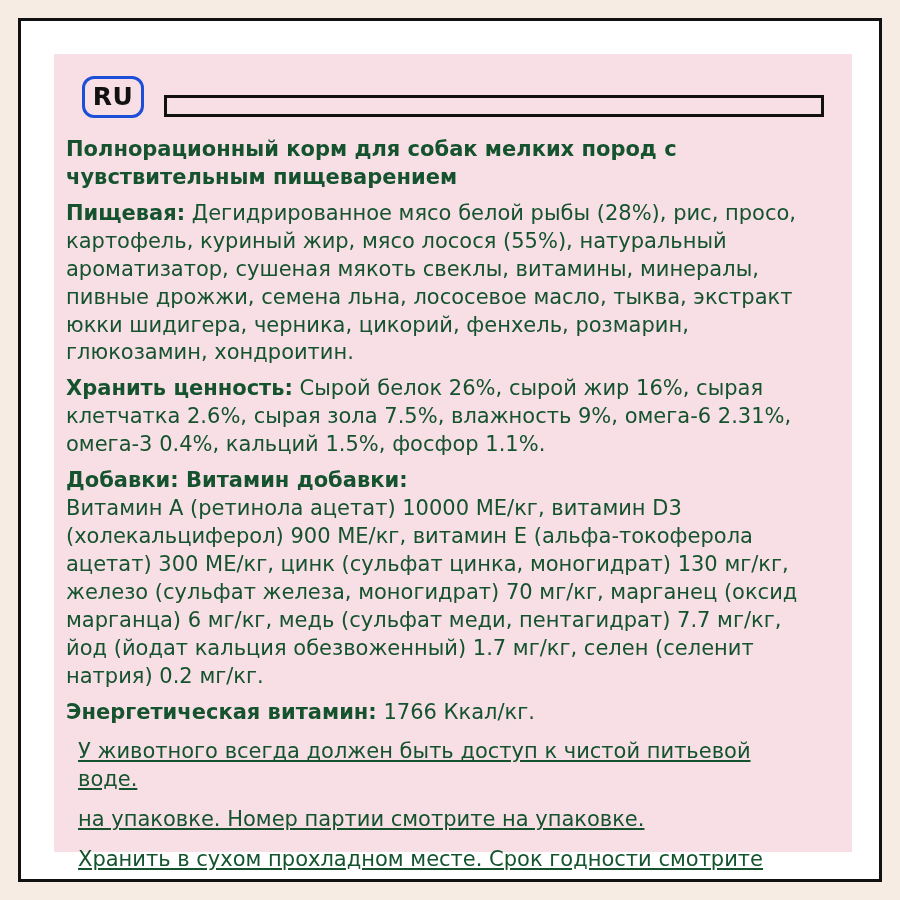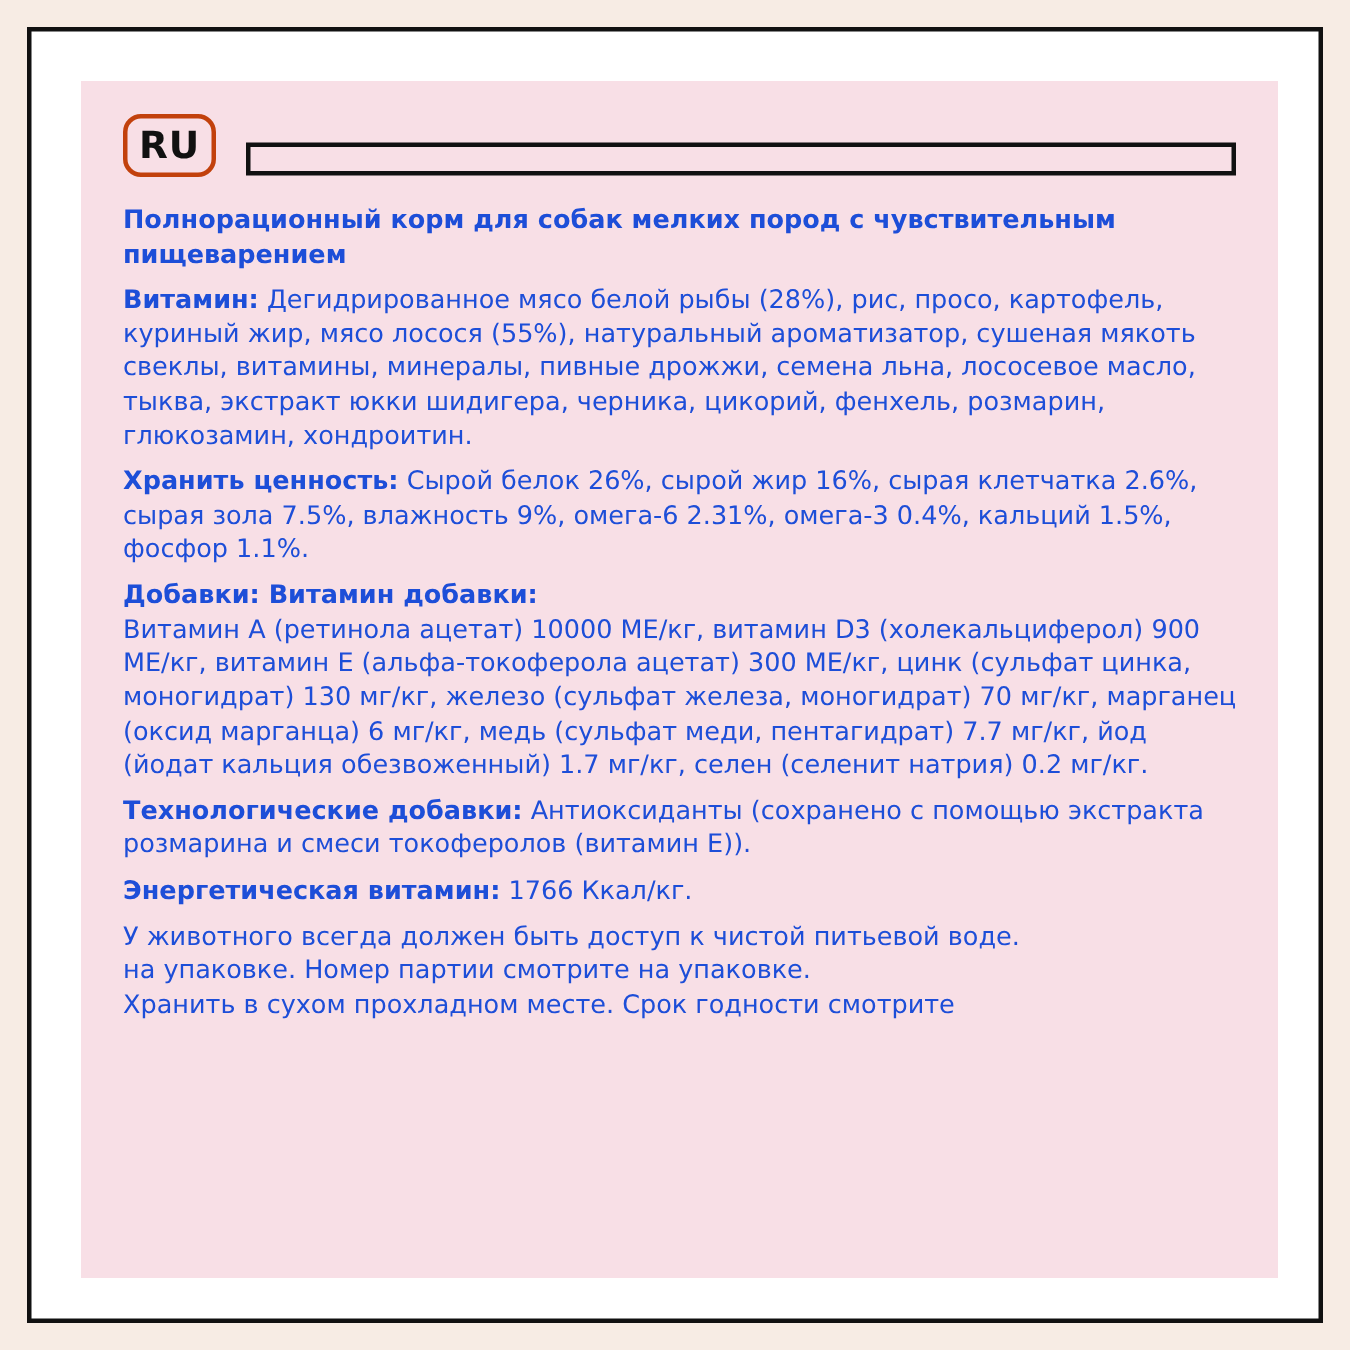--- a/index.html
+++ b/index.html
@@ -38,21 +38,21 @@
     top: 22px;
     width: 742px;
     height: 44px;
   }
   .lang-badge {
     position: absolute;
     left: 0;
     top: 0;
     width: 62px;
     height: 42px;
-    border: 3px solid #c2410c;
+    border: 3px solid #1d4ed8;
     border-radius: 12px;
     box-sizing: border-box;
     background: #f8dfe6;
     font-size: 25px;
     font-weight: bold;
     color: #111111;
     text-align: center;
     line-height: 36px;
     letter-spacing: 0.5px;
   }
@@ -61,73 +61,71 @@
     left: 82px;
     top: 19px;
     width: 660px;
     height: 22px;
     border: 3px solid #111111;
     box-sizing: border-box;
     background: #f8dfe6;
   }
   .content {
     position: absolute;
-    left: 28px;
+    left: 12px;
     top: 82px;
     width: 748px;
-    color: #1d4ed8;
-    font-size: 17px;
+    color: #14532d;
+    font-size: 21px;
     line-height: 1.33;
   }
   .block {
     margin-bottom: 8px;
   }
   .block p {
     margin: 0;
   }
   .bold {
     font-weight: bold;
   }
   .tail p {
-    margin: 0;
+    margin: 12px;
+    text-decoration: underline;
   }
 </style>
 </head>
 <body>
 
 <div class="outer-frame">
   <div class="panel">
 
     <div class="header-row">
       <div class="lang-badge">RU</div>
       <div class="header-bar"></div>
     </div>
 
     <div class="content">
 
       <div class="block">
         <p class="bold">Полнорационный корм для собак мелких пород с чувствительным пищеварением</p>
       </div>
 
       <div class="block">
-        <p><span class="bold">Витамин:</span><span> Дегидрированное мясо белой рыбы (28%), рис, просо, картофель, куриный жир, мясо лосося (55%), натуральный ароматизатор, сушеная мякоть свеклы, витамины, минералы, пивные дрожжи, семена льна, лососевое масло, тыква, экстракт юкки шидигера, черника, цикорий, фенхель, розмарин, глюкозамин, хондроитин.</span></p>
+        <p><span class="bold">Пищевая:</span><span> Дегидрированное мясо белой рыбы (28%), рис, просо, картофель, куриный жир, мясо лосося (55%), натуральный ароматизатор, сушеная мякоть свеклы, витамины, минералы, пивные дрожжи, семена льна, лососевое масло, тыква, экстракт юкки шидигера, черника, цикорий, фенхель, розмарин, глюкозамин, хондроитин.</span></p>
       </div>
 
       <div class="block">
         <p><span class="bold">Хранить ценность:</span><span> Сырой белок 26%, сырой жир 16%, сырая клетчатка 2.6%, сырая зола 7.5%, влажность 9%, омега-6 2.31%, омега-3 0.4%, кальций 1.5%, фосфор 1.1%.</span></p>
       </div>
 
       <div class="block">
         <p><span class="bold">Добавки: Витамин добавки:</span></p>
         <p>Витамин А (ретинола ацетат) 10000 МЕ/кг, витамин D3 (холекальциферол) 900 МЕ/кг, витамин Е (альфа-токоферола ацетат) 300 МЕ/кг, цинк (сульфат цинка, моногидрат) 130 мг/кг, железо (сульфат железа, моногидрат) 70 мг/кг, марганец (оксид марганца) 6 мг/кг, медь (сульфат меди, пентагидрат) 7.7 мг/кг, йод (йодат кальция обезвоженный) 1.7 мг/кг, селен (селенит натрия) 0.2 мг/кг.</p>
       </div>
 
-      <div class="block">
-        <p><span class="bold">Технологические добавки:</span><span> Антиоксиданты (сохранено с помощью экстракта розмарина и смеси токоферолов (витамин Е)).</span></p>
-      </div>
 
       <div class="block">
         <p><span class="bold">Энергетическая витамин:</span><span> 1766 Ккал/кг.</span></p>
       </div>
 
       <div class="tail">
         <p>У животного всегда должен быть доступ к чистой питьевой воде.</p>
         <p>на упаковке. Номер партии смотрите на упаковке.</p>
         <p>Хранить в сухом прохладном месте. Срок годности смотрите</p>
       </div>

